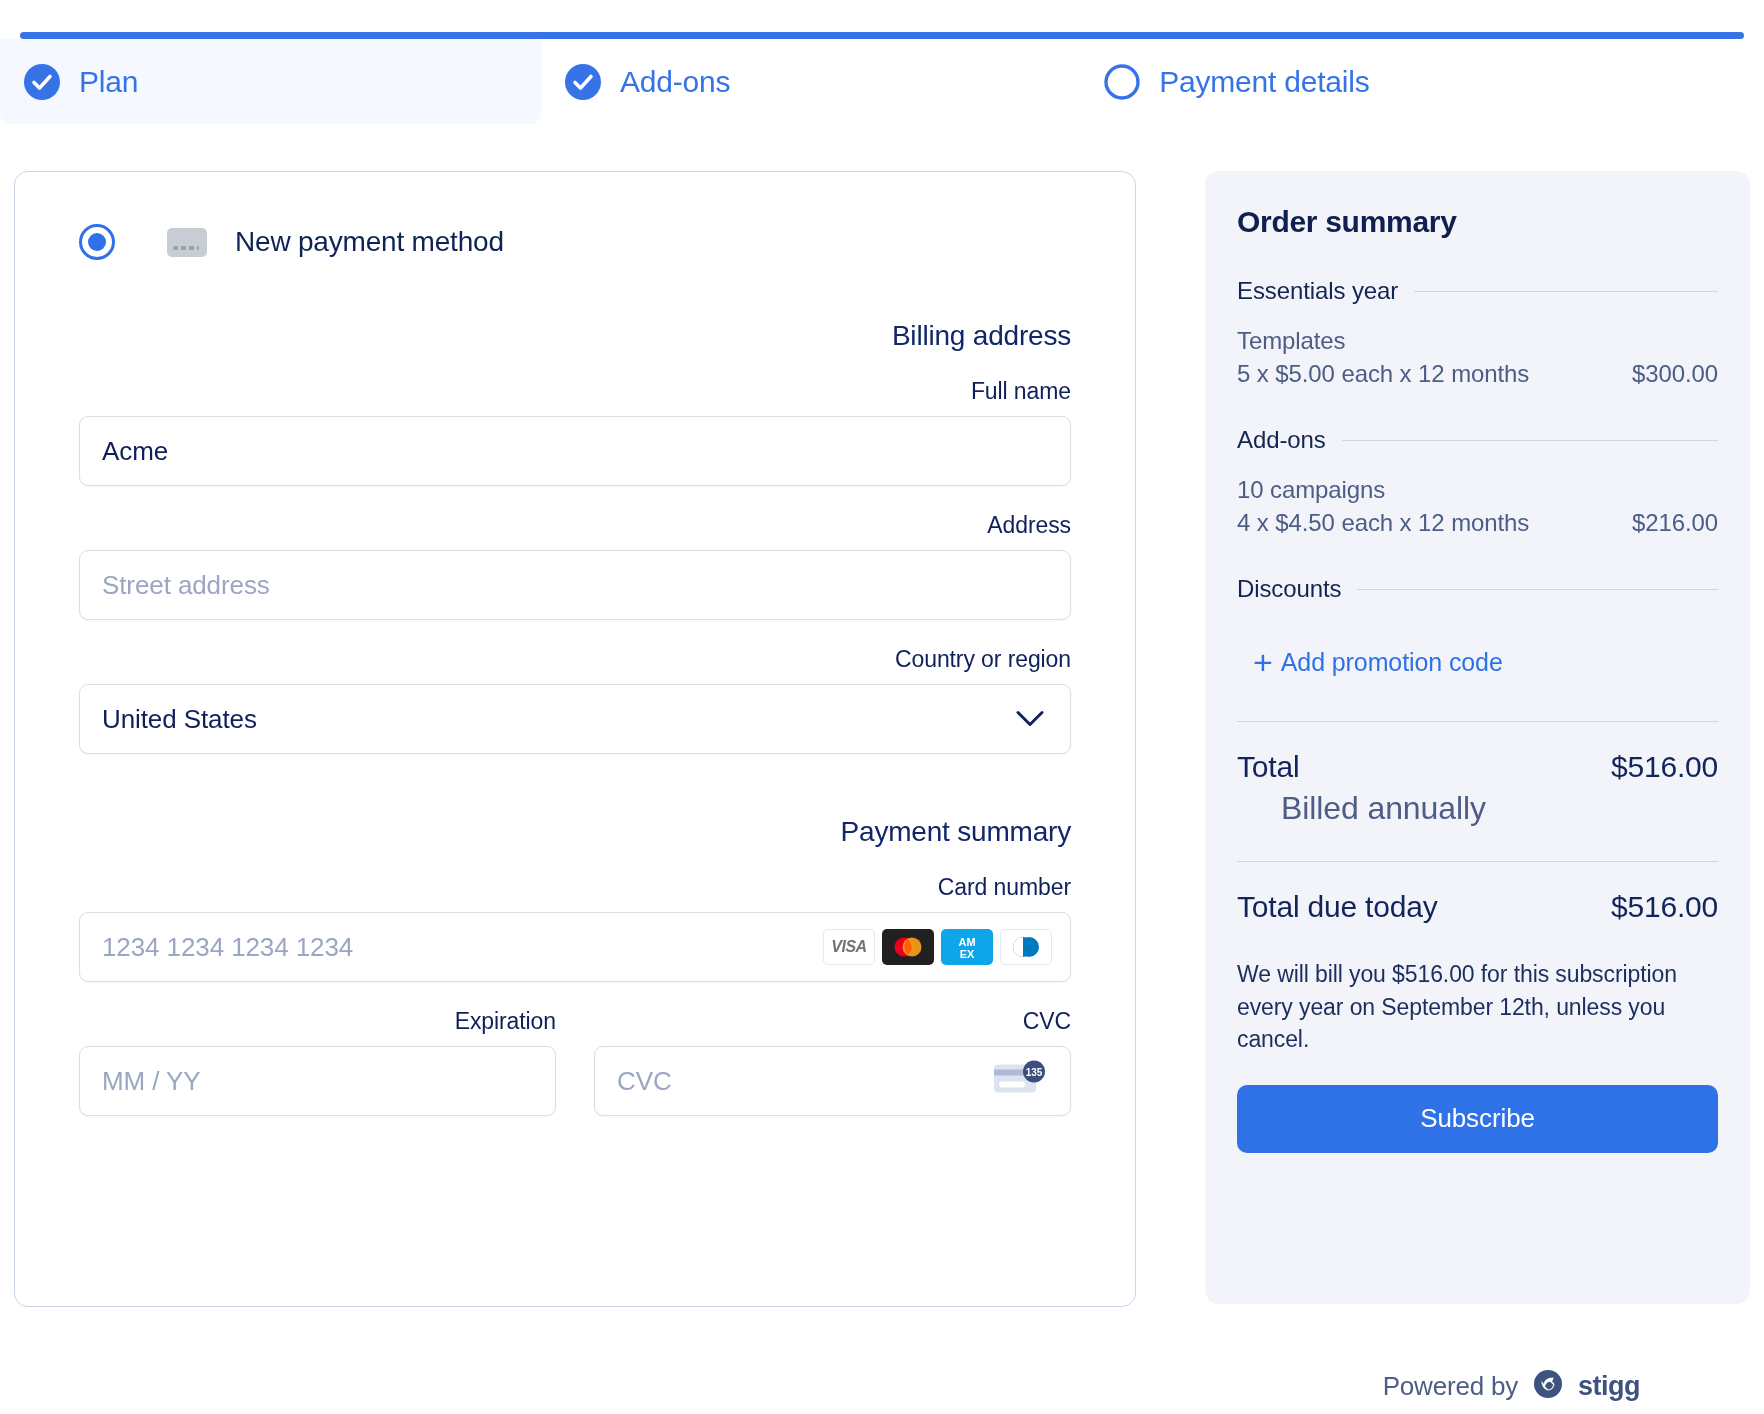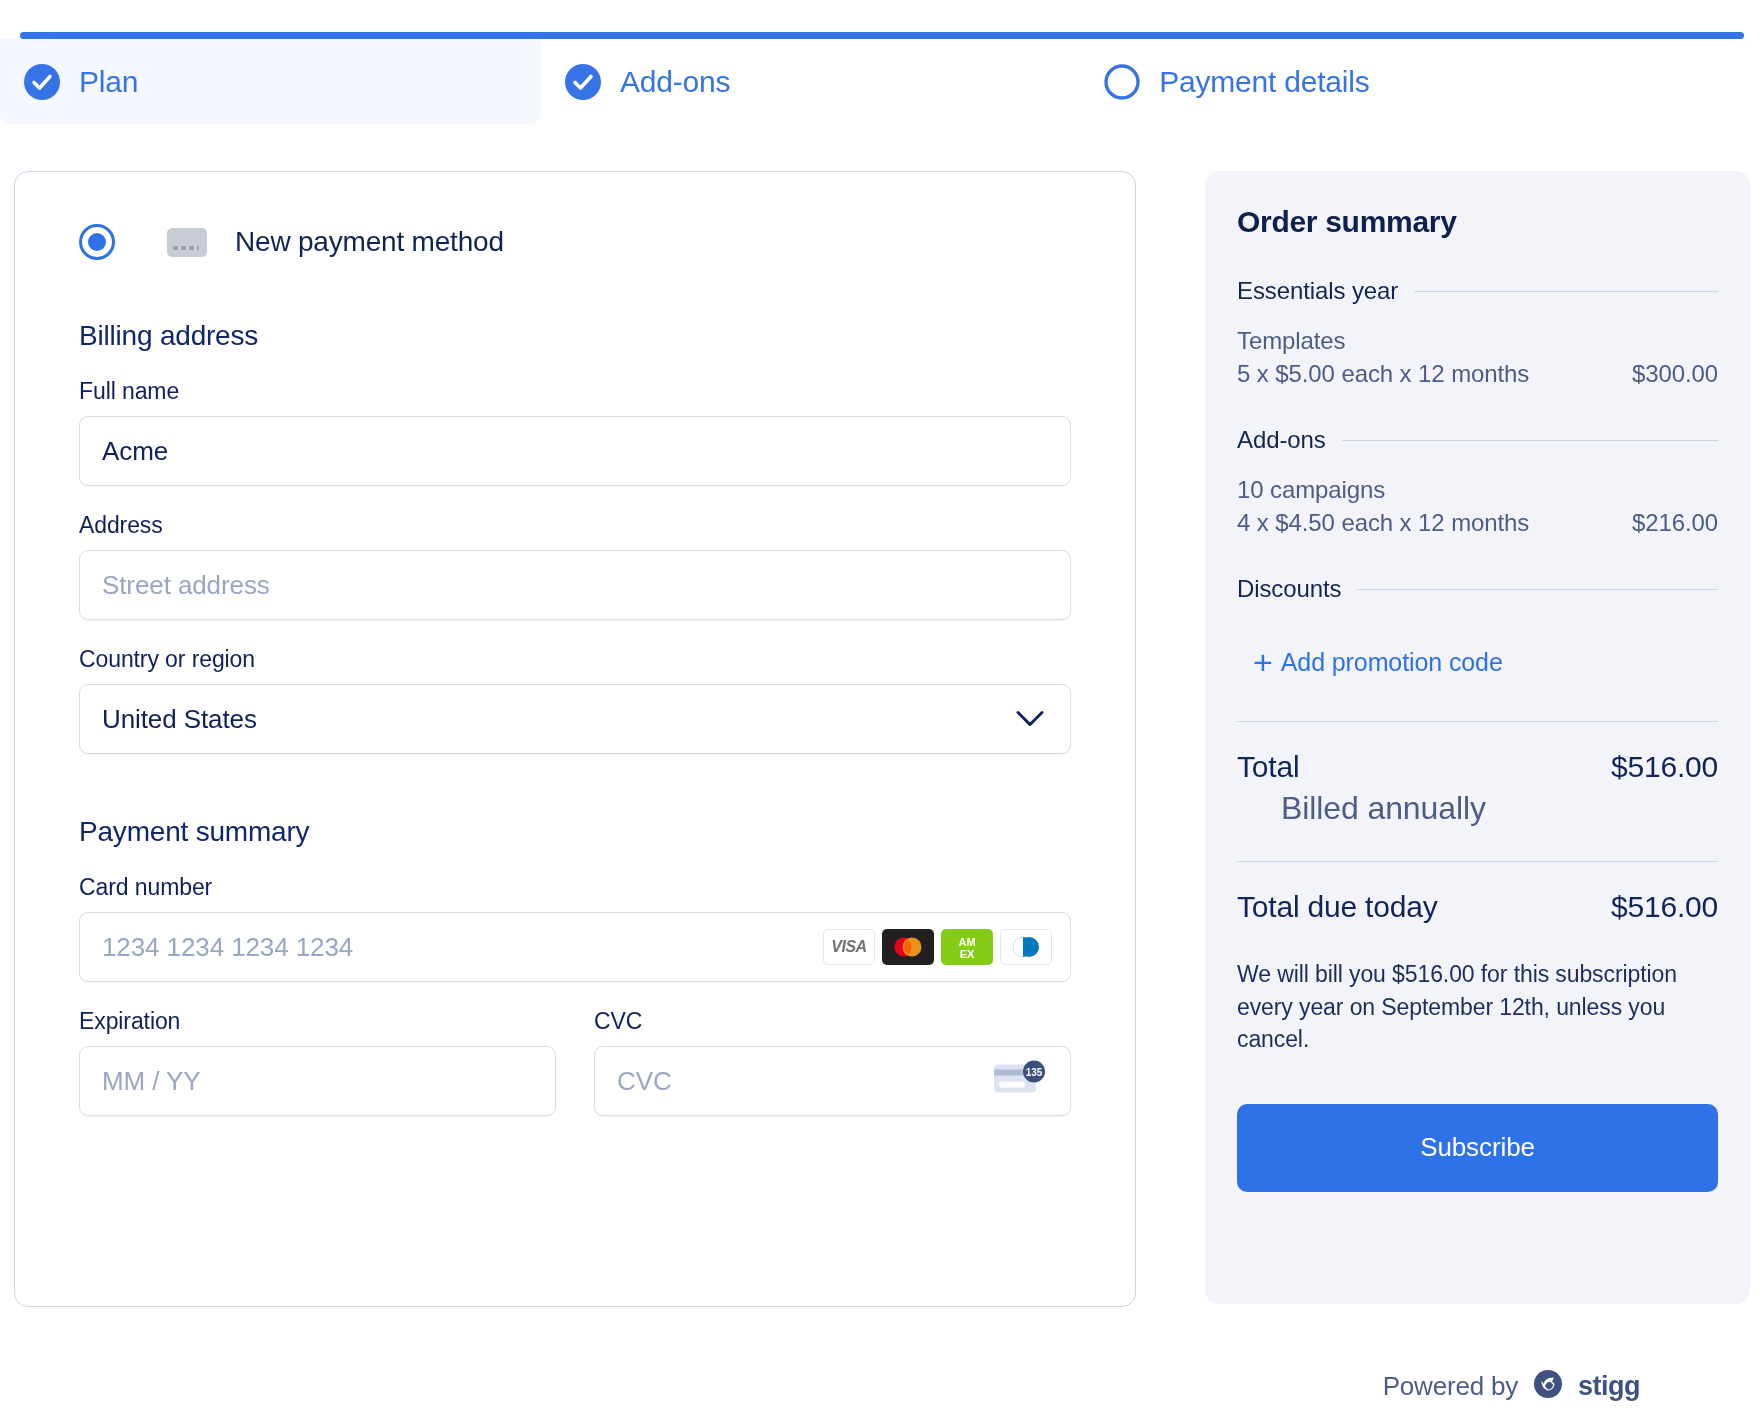--- a/index.html
+++ b/index.html
@@ -36,21 +36,21 @@
   }
 
   
   .main-card {
     position: absolute; left: 14px; top: 171px;
     width: 1122px; height: 1136px;
     background: #ffffff;
     border: 1px solid #C9D4E6;
     border-radius: 14px;
   }
-  .card-inner { padding: 44px 64px 16px 64px; }
+  .card-inner { padding: 44px 64px 16px 64px; text-align: right; }
 
   
   .pm-row { display: flex; align-items: center; height: 52px; }
   .radio-outer {
     width: 36px; height: 36px; border-radius: 50%;
     border: 3px solid #2F72E8; background: #fff;
     display: flex; align-items: center; justify-content: center;
     flex: 0 0 36px;
   }
   .radio-dot { width: 18px; height: 18px; border-radius: 50%; background: #2F72E8; }
@@ -92,21 +92,21 @@
 
   
   .brands {
     position: absolute; right: 18px; top: 50%; transform: translateY(-50%);
     display: flex; gap: 7px; align-items: center;
   }
   .brand { width: 52px; height: 36px; border-radius: 5px; display: flex;
            align-items: center; justify-content: center; overflow: hidden; }
   .brand.visa { background: #fff; border: 1px solid #E3E8EF; }
   .brand.mc   { background: #221F20; }
-  .brand.amex { background: #84cc16; }
+  .brand.amex { background: #0ea5e9; }
   .brand.dc   { background: #fff; border: 1px solid #E3E8EF; }
   .visa-txt { font-family: "Liberation Sans", sans-serif; font-weight: 700; font-style: italic;
               font-size: 16px; color: #737373; letter-spacing: -0.5px; }
   .cvc-icon { position: absolute; right: 22px; top: 50%; transform: translateY(-50%); }
 
   
   .summary {
     position: absolute; left: 1205px; top: 171px;
     width: 545px; height: 1133px;
     background: #F2F4F9; border-radius: 14px;
@@ -131,21 +131,21 @@
     display: flex; justify-content: space-between; align-items: baseline;
     margin-top: 28px;
   }
   .total-lab { font-size: 30px; color: #11255B; letter-spacing: -0.2px; }
   .total-val { font-size: 30px; color: #11255B; letter-spacing: -0.2px; }
   .billed { font-size: 32px; color: #4D5D86; margin-top: 6px; letter-spacing: -0.1px; margin-left: 44px; }
   .note {
     font-size: 23px; color: #1B2E5E; line-height: 1.42; margin-top: 34px; letter-spacing: -0.1px;
   }
   .subscribe {
-    margin-top: 48px; width: 100%; height: 88px;
+    margin-top: 29px; width: 100%; height: 68px;
     background: #2F72E8; color: #fff; border: none; border-radius: 10px;
     font-size: 26px; font-family: "Liberation Sans", sans-serif; cursor: pointer;
     letter-spacing: -0.1px;
   }
 
   
   .footer {
     position: absolute; right: 124px; top: 1368px;
     display: flex; align-items: center; gap: 14px;
   }

